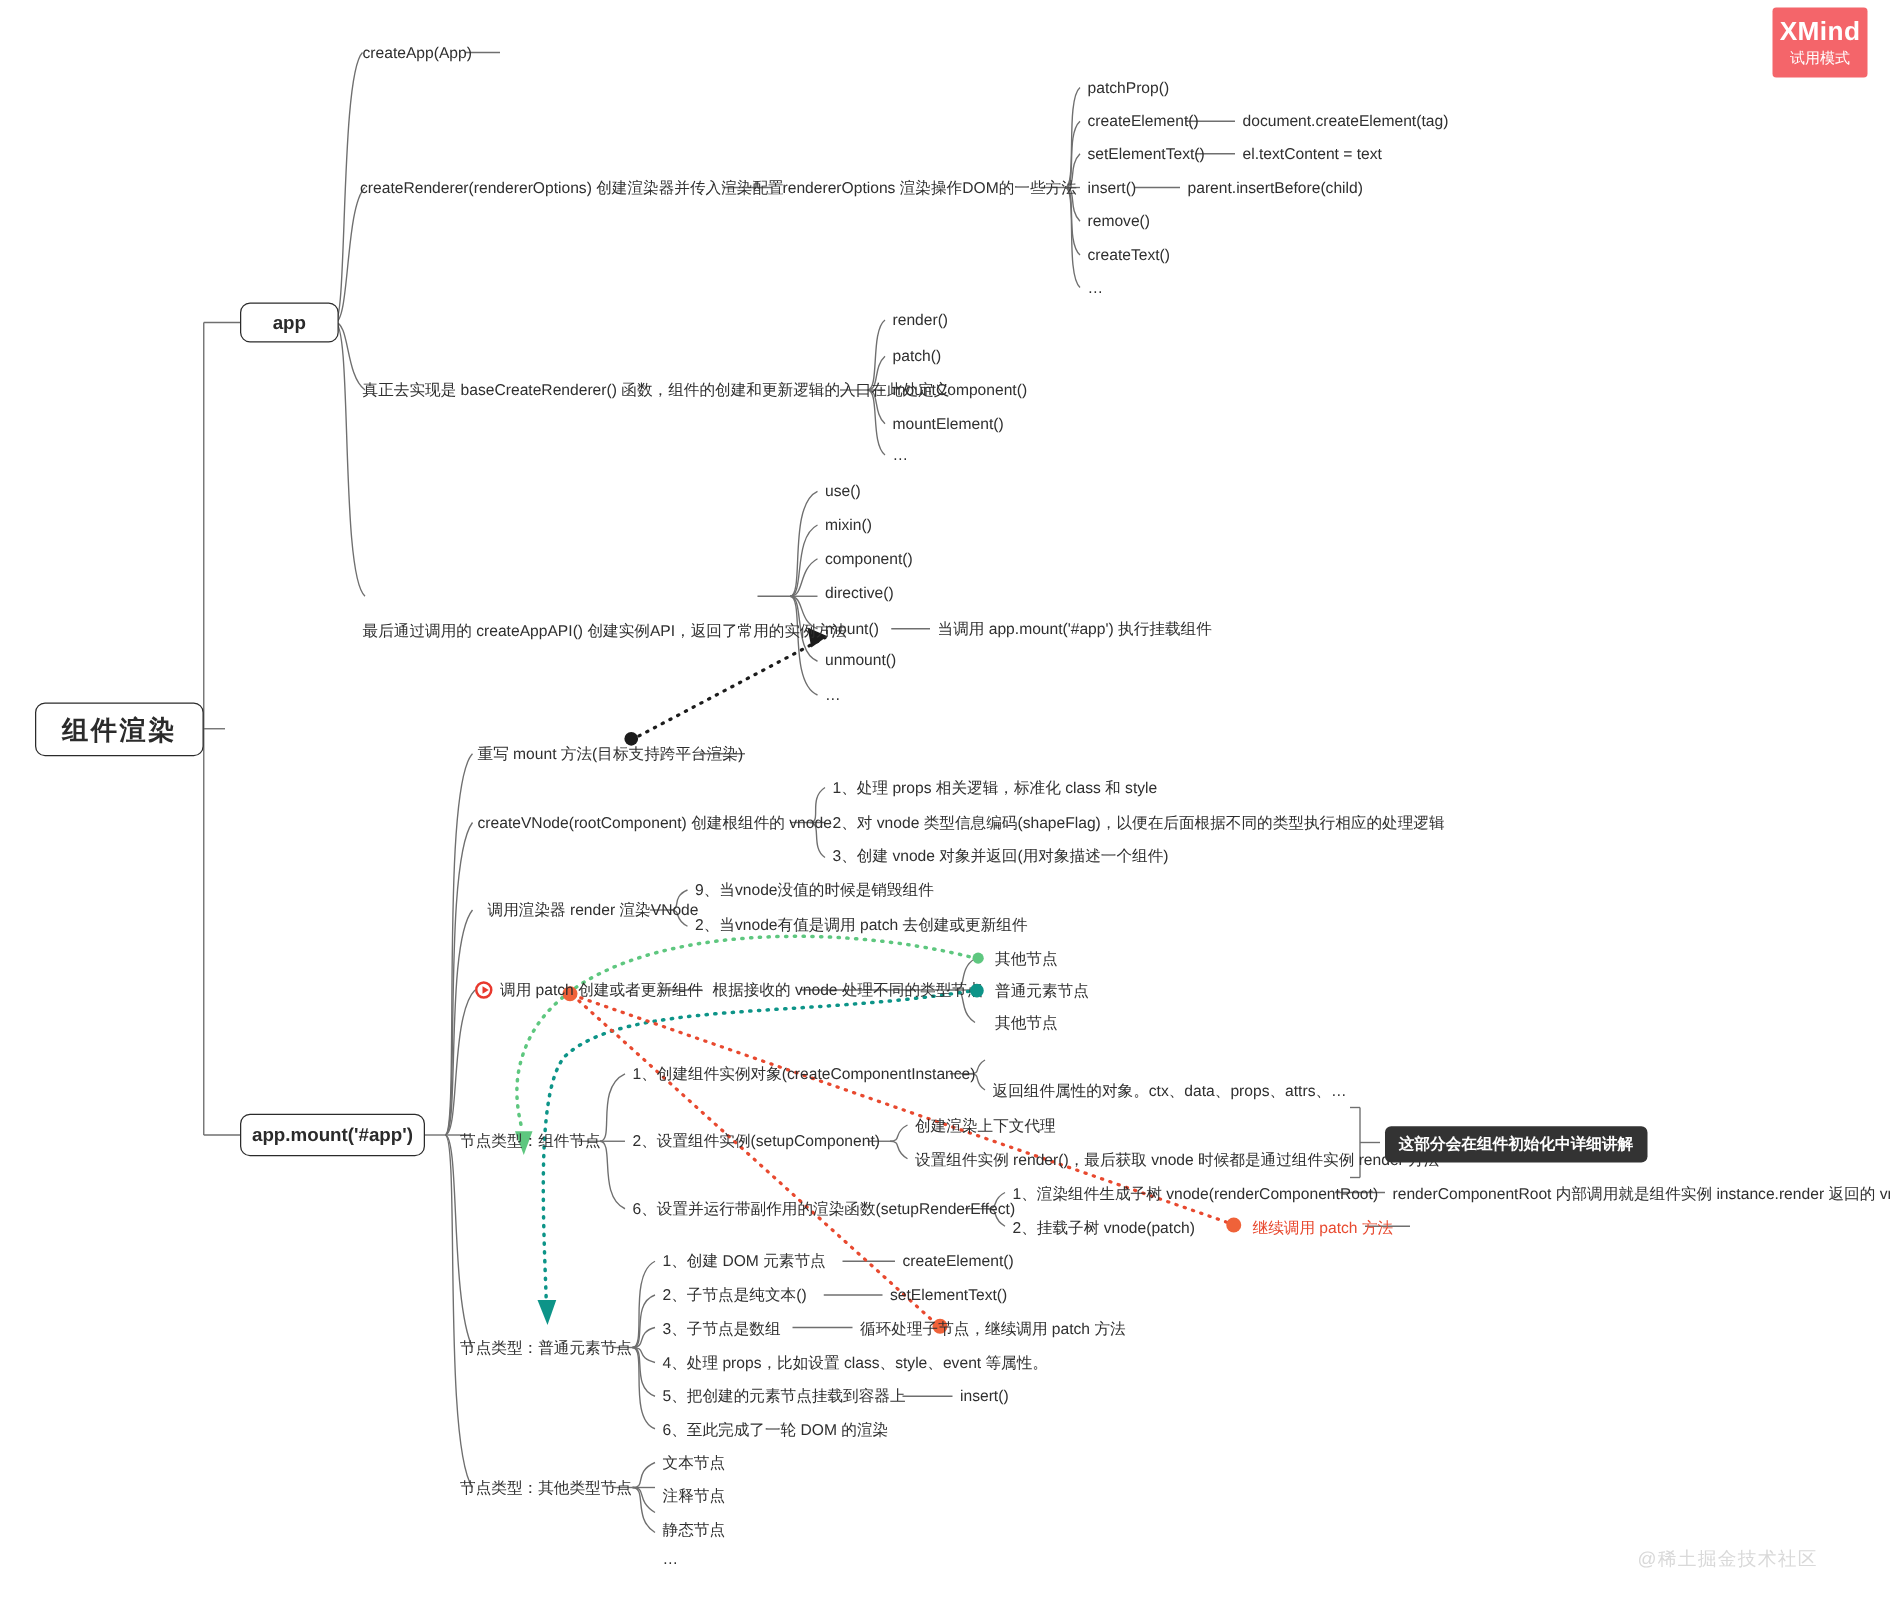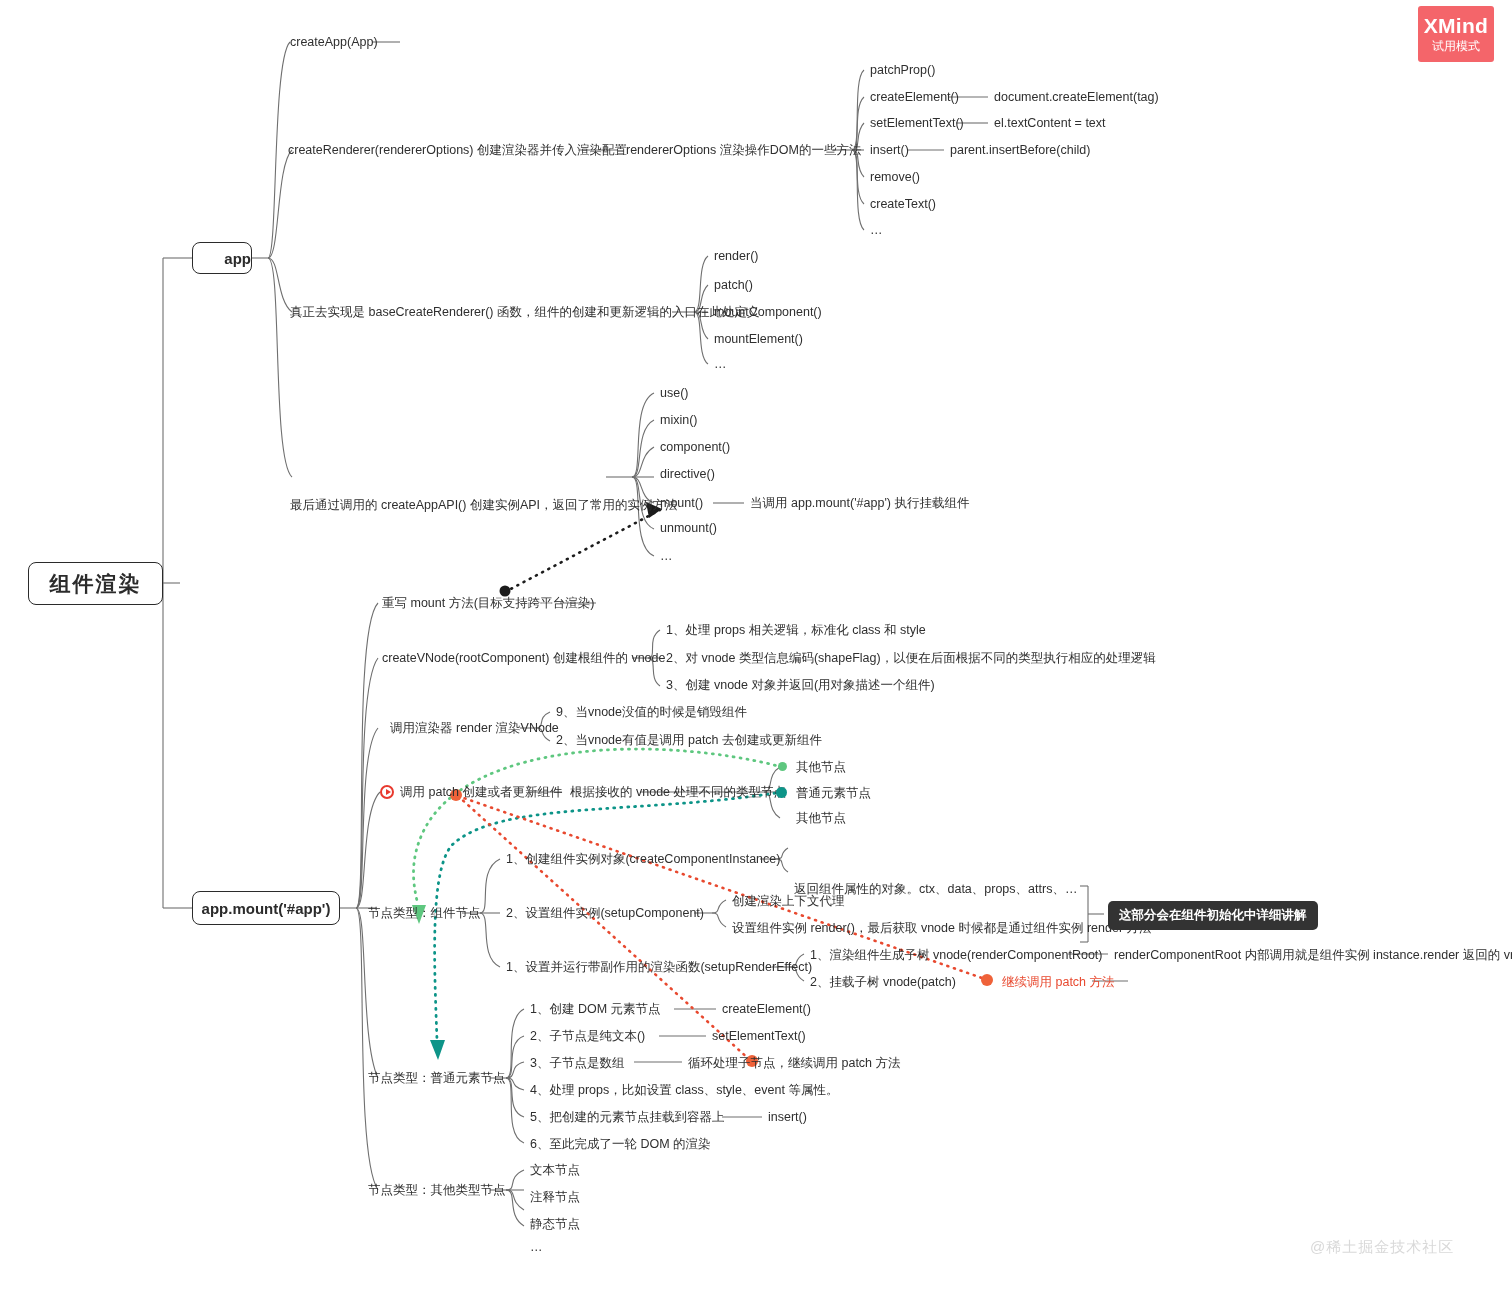--- a/index.html
+++ b/index.html
@@ -207,21 +207,21 @@
     </g>
     <circle cx="987" cy="980" r="6" fill="#ef6239"></circle>
     <circle cx="752" cy="1061" r="6" fill="#ef6239"></circle>
     <circle cx="456" cy="795" r="6" fill="#ef6239"></circle>
   </svg>
 
   <div class="boxnode" id="root-node" style="left:28px;top:562px;width:135px;height:43px;">
     <span>组件渲染</span>
   </div>
 
-  <div class="boxnode" id="branch-app" style="left:192px;top:242px;width:60px;height:32px;justify-content:flex-end;">
+  <div class="boxnode" id="branch-app" style="left:192px;top:242px;width:79px;height:32px;">
     <span>app</span>
   </div>
 
   <div class="boxnode" id="branch-mount" style="left:192px;top:891px;width:148px;height:34px;">
     <span>app.mount('#app')</span>
   </div>
 
   <div class="node" style="left:290px;top:35px;">
     <span>createApp(App)</span></div>
 
@@ -317,32 +317,32 @@
   <div class="node" style="left:796px;top:786px;">
     <span>普通元素节点</span></div>
   <div class="node" style="left:796px;top:811px;">
     <span>其他节点</span></div>
 
   <div class="node" style="left:368px;top:906px;">
     <span>节点类型：组件节点</span></div>
 
   <div class="node" style="left:506px;top:852px;">
     <span>1、创建组件实例对象(createComponentInstance)</span></div>
-  <div class="node" style="left:794px;top:866px;margin-top:16px;">
+  <div class="node" style="left:794px;top:866px;">
     <span>返回组件属性的对象。ctx、data、props、attrs、…</span></div>
 
   <div class="node" style="left:506px;top:906px;">
     <span>2、设置组件实例(setupComponent)</span></div>
   <div class="node" style="left:732px;top:894px;">
     <span>创建渲染上下文代理</span></div>
   <div class="node" style="left:732px;top:921px;">
     <span>设置组件实例 render()，最后获取 vnode 时候都是通过组件实例 render 方法</span></div>
 
   <div class="node" style="left:506px;top:960px;">
-    <span>1、设置并运行带副作用的渲染函数(setupRenderEffect)</span></div>
+    <span>6、设置并运行带副作用的渲染函数(setupRenderEffect)</span></div>
   <div class="node" style="left:810px;top:948px;">
     <span>1、渲染组件生成子树 vnode(renderComponentRoot)</span></div>
   <div class="node" style="left:810px;top:975px;">
     <span>2、挂载子树 vnode(patch)</span></div>
   <div class="node" style="left:1114px;top:948px;">
     <span>renderComponentRoot 内部调用就是组件实例 instance.render 返回的 vnode</span></div>
   <div class="node" style="left:1002px;top:975px;color:#e8492f;">
     <span>继续调用 patch 方法</span></div>
 
   <div id="callout-box" style="left:1108px;top:901px;">

